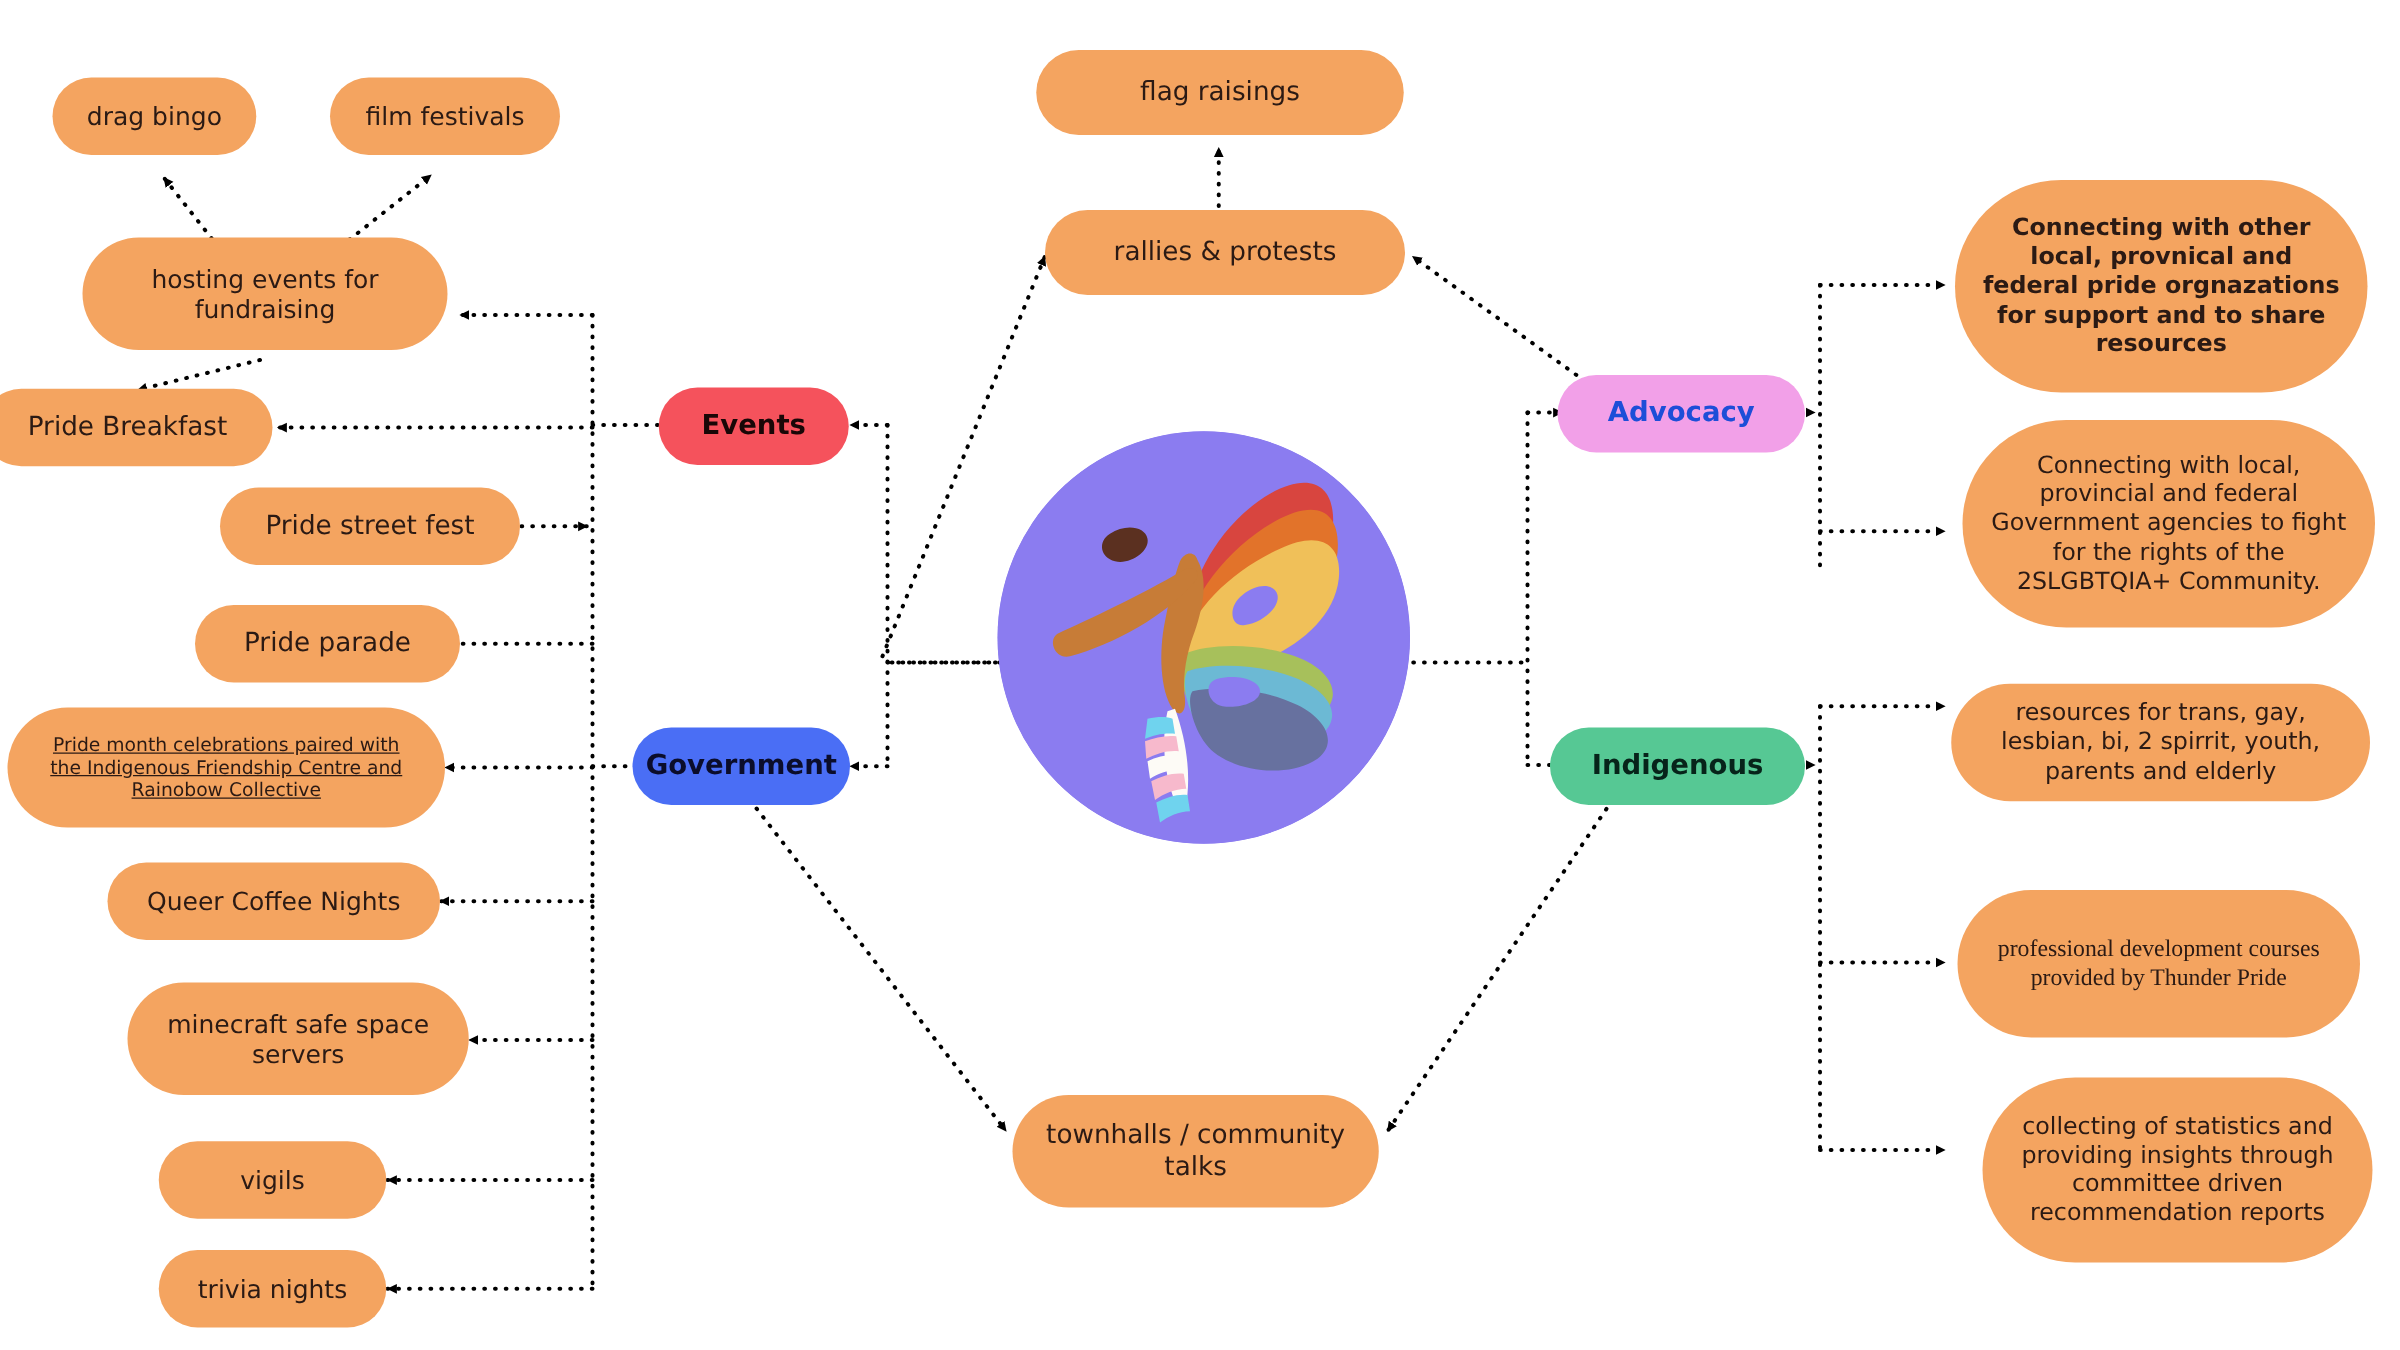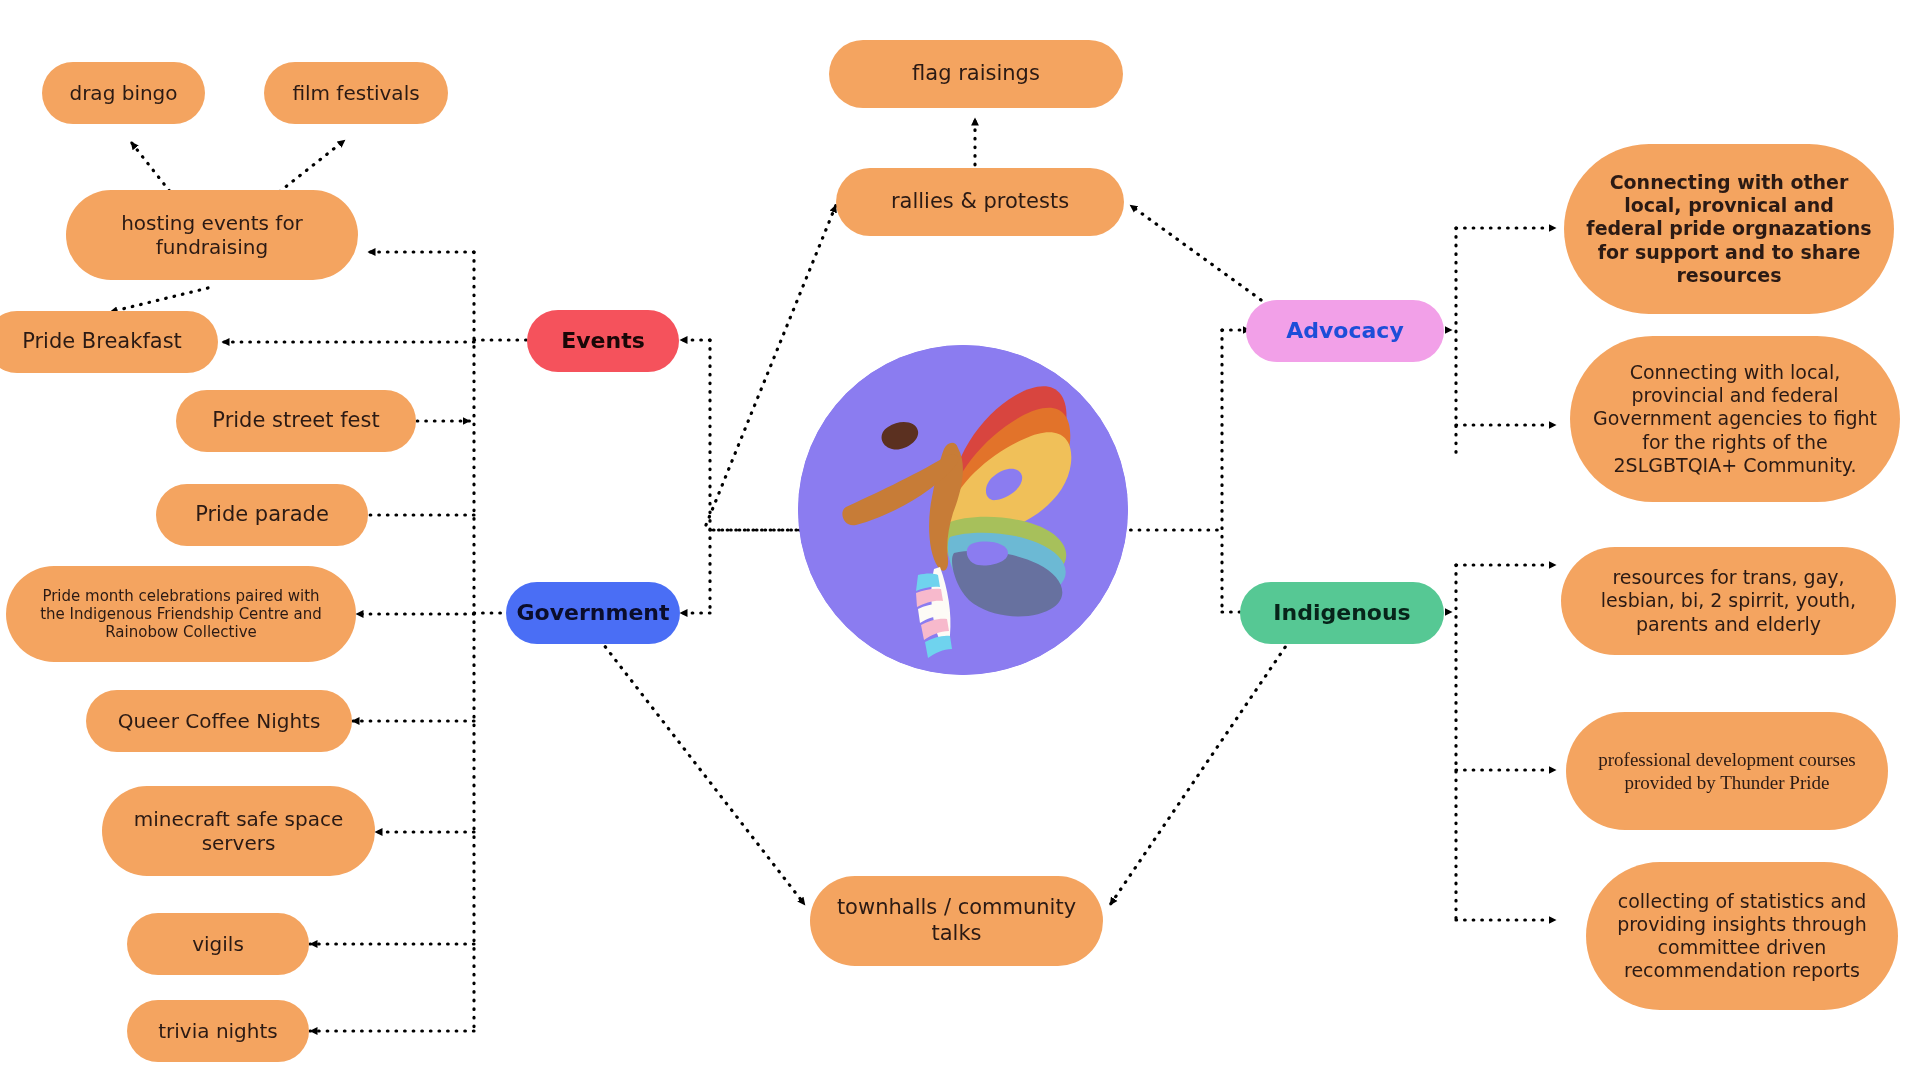--- a/index.html
+++ b/index.html
@@ -133,21 +133,21 @@
   </div>
 
   <div class="node orange t21" style="left:176px;top:390px;width:240px;height:62px;">
     <span>Pride street fest</span>
   </div>
 
   <div class="node orange t21" style="left:156px;top:484px;width:212px;height:62px;">
     <span>Pride parade</span>
   </div>
 
-  <div class="node orange t15" style="left:6px;top:566px;width:350px;height:96px;padding:6px 26px;">
+  <div class="node orange t15" style="left:6px;top:566px;width:350px;height:96px;padding:6px 26px;text-decoration:underline;">
     <span>Pride month celebrations paired with the Indigenous Friendship Centre and Rainobow Collective</span>
   </div>
 
   <div class="node orange t20" style="left:86px;top:690px;width:266px;height:62px;">
     <span>Queer Coffee Nights</span>
   </div>
 
   <div class="node orange t20" style="left:102px;top:786px;width:273px;height:90px;">
     <span>minecraft safe space servers</span>
   </div>
@@ -223,21 +223,21 @@
   </div>
 
   <div class="node orange t19" style="left:1564px;top:144px;width:330px;height:170px;padding:6px 22px;font-weight:bold;">
     <span>Connecting with other local, provnical and federal pride orgnazations for support and to share resources</span>
   </div>
 
   <div class="node orange t19" style="left:1570px;top:336px;width:330px;height:166px;padding:6px 16px;">
     <span>Connecting with local, provincial and federal Government agencies to fight for the rights of the 2SLGBTQIA+ Community.</span>
   </div>
 
-  <div class="node orange t19" style="left:1561px;top:547px;width:335px;height:108px;padding:6px 18px;">
+  <div class="node orange t19" style="left:1561px;top:547px;width:335px;height:94px;padding:6px 18px;">
     <span>resources for trans, gay, lesbian, bi, 2 spirrit, youth, parents and elderly</span>
   </div>
 
   <div class="node orange t19" style="left:1566px;top:712px;width:322px;height:118px;padding:6px 22px;font-family:Liberation Serif, serif;">
     <span>professional development courses provided by Thunder Pride</span>
   </div>
 
   <div class="node orange t19" style="left:1586px;top:862px;width:312px;height:148px;padding:6px 14px;">
     <span>collecting of statistics and providing insights through committee driven recommendation reports</span>
   </div>

